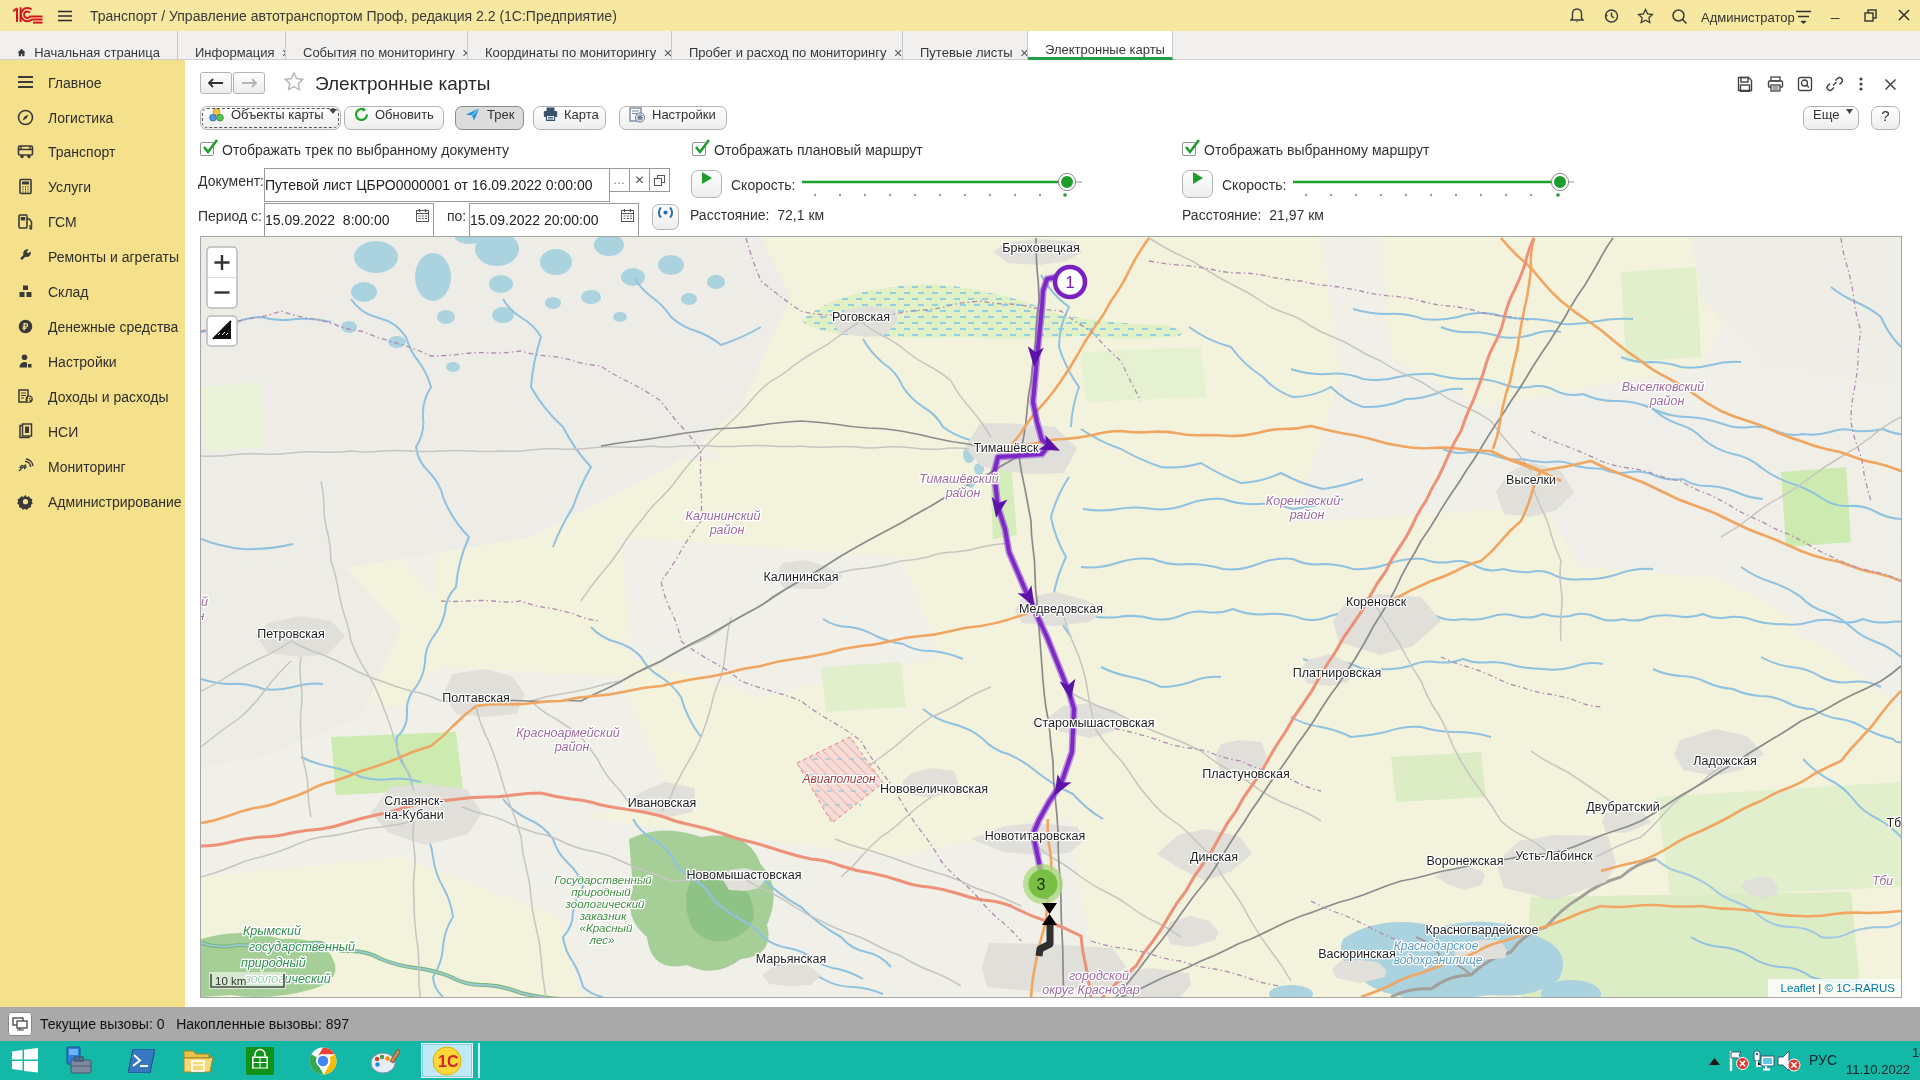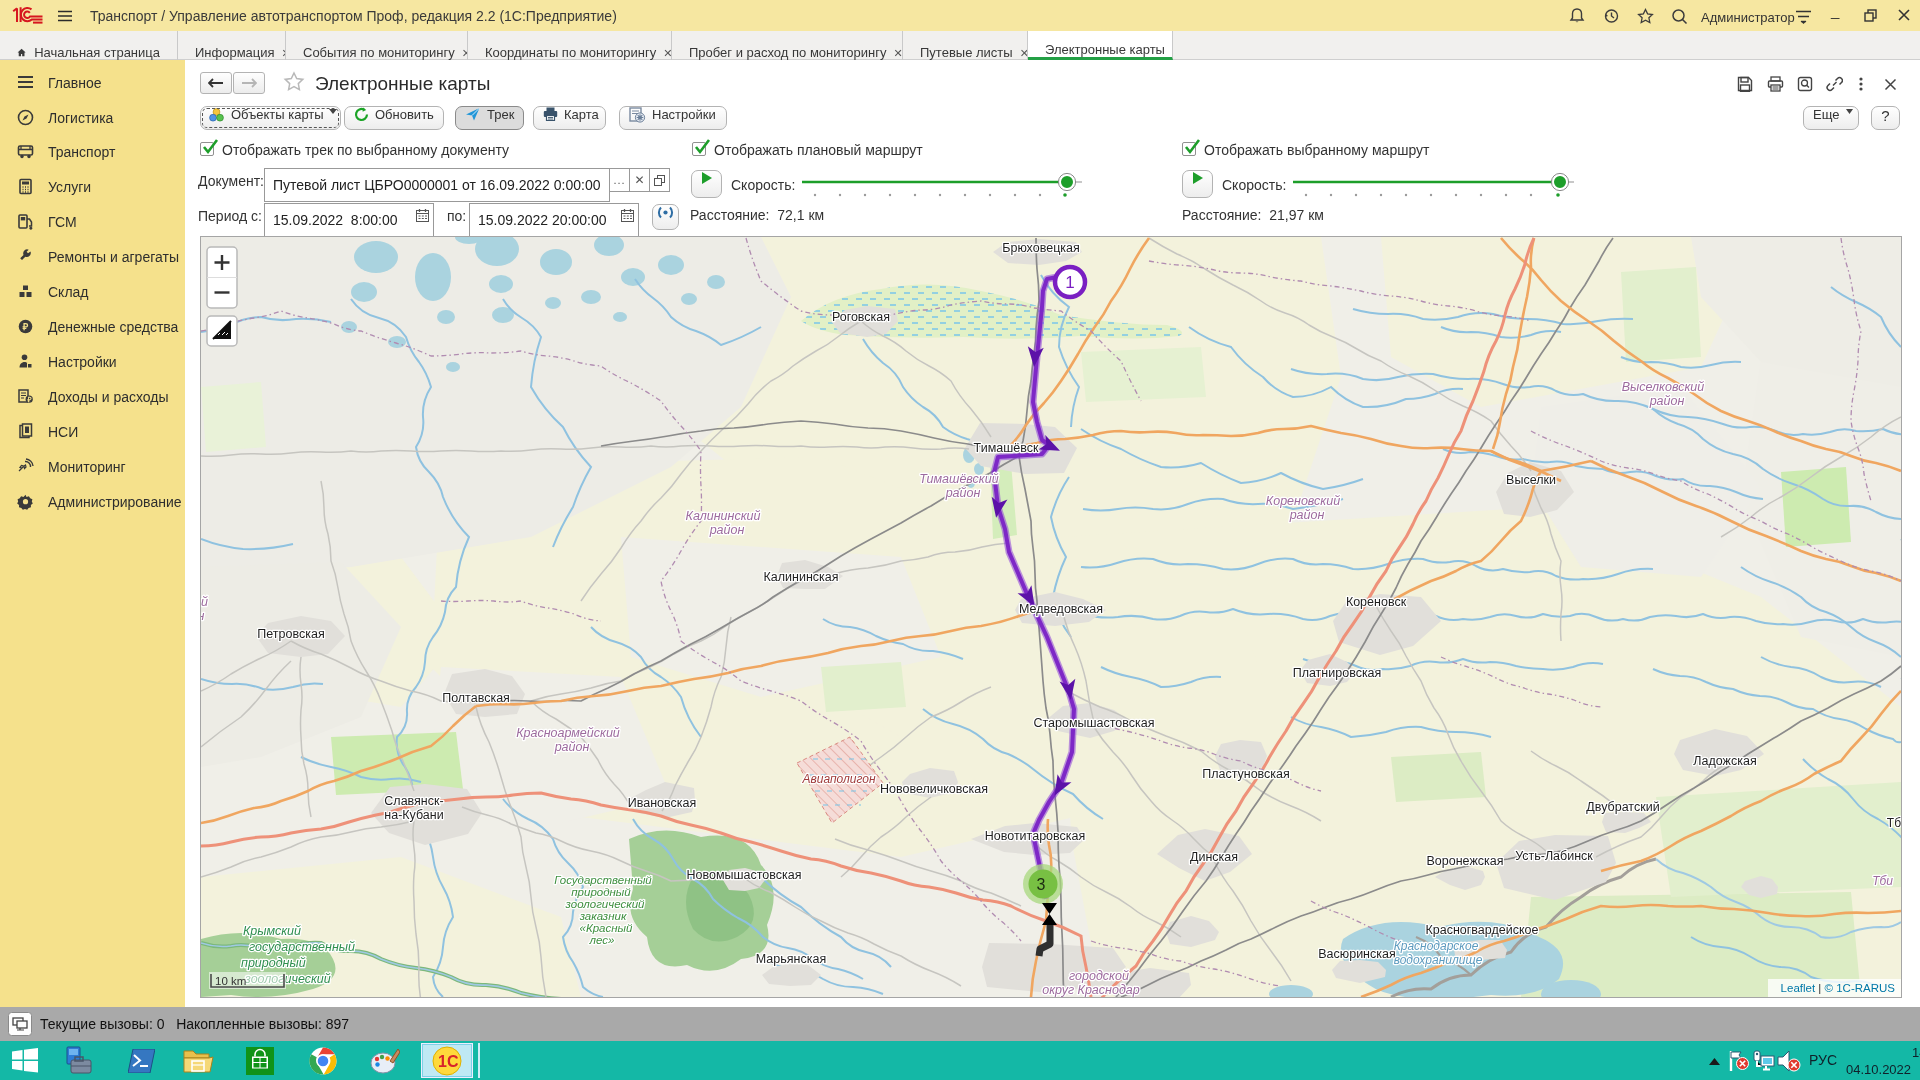--- a/index.html
+++ b/index.html
@@ -21,21 +21,21 @@
 #taskbar{left:0;top:1041px;width:1920px;height:39px;background:#14b8a6}
 
 .navbtn{position:absolute;top:72px;width:32px;height:22px;background:linear-gradient(#fefefe,#ececec);border:1px solid #b3b3b3;border-radius:3px;display:flex;align-items:center;justify-content:center}
 .h1{position:absolute;left:315px;top:73px;font-size:19px;color:#2b2b2b}
 .btn{position:absolute;top:106px;height:24px;background:linear-gradient(#ffffff,#ededed);border:1px solid #b3b3b3;border-radius:7px;display:flex;align-items:flex-start;font-size:13px;color:#333;padding:0 9px;white-space:nowrap}
 .btn svg{margin-right:6px;flex-shrink:0}
 .chk{position:absolute;width:14px;height:14px;background:#fff;border:1px solid #919191;border-radius:2px}
 .chk svg{position:absolute;left:0px;top:-4px}
 .clabel{position:absolute;font-size:14px;color:#333;white-space:nowrap}
 .ilabel{position:absolute;font-size:14px;color:#333;white-space:nowrap}
-.input{position:absolute;height:34px;border:1px solid #999;background:#fff;font-size:14px;color:#222;display:flex;align-items:center;padding-left:8px}
+.input{position:absolute;height:34px;border:1px solid #999;background:#fff;font-size:14px;color:#222;display:flex;align-items:center;padding-left:0}
 .mini{position:absolute;height:24px;border:1px solid #999;border-left:none;background:#fff;display:flex;align-items:center;justify-content:center;color:#555}
 #map{left:200px;top:236px;width:1702px;height:762px;border:1px solid #a5a5a5;background:#f2f1e4;overflow:hidden}
 </style>
 </head>
 <body>
 <div class="abs" id="titlebar">
  <svg class="abs" style="left:12px;top:6px" width="32" height="18" viewBox="0 0 32 18">
   <g stroke="#d6171f" fill="none" stroke-width="2">
    <path d="M1.2 5.2 L5 2.2 M5 2.2 V16 M8.6 1.2 V16"></path>
    <path d="M19.5 3.4 A6.6 6.6 0 1 0 19.8 13.6 L30.5 13.6"></path>
@@ -757,14 +757,14 @@
       <rect x="10" y="8" width="9" height="6" fill="#5ec9e9"></rect>
       <path d="M13 16v3M10 19.5h7" stroke="#fff" stroke-width="2"></path>
     </svg>
  <svg class="abs" style="left:1777px;top:9px" width="24" height="22" viewBox="0 0 24 22">
       <path d="M1 7h5l6-6v20l-6-6H1z" fill="#fff" stroke="#2b5a72"></path>
       <circle cx="17" cy="15" r="6" fill="#e03a2f" stroke="#fff"></circle>
       <path d="M14.3 12.3l5.4 5.4M19.7 12.3l-5.4 5.4" stroke="#fff" stroke-width="1.6"></path>
     </svg>
  <div class="abs" style="left:1809px;top:11px;font-size:14px;color:#10212a">РУС</div>
  <div class="abs" style="left:1912px;top:4px;font-size:13px;color:#10212a">14:46</div>
- <div class="abs" style="left:1846px;top:21px;font-size:13px;color:#10212a">04.10.2022</div>
+ <div class="abs" style="left:1846px;top:21px;font-size:13px;color:#10212a">11.10.2022</div>
 </div>
 
 </body></html>

